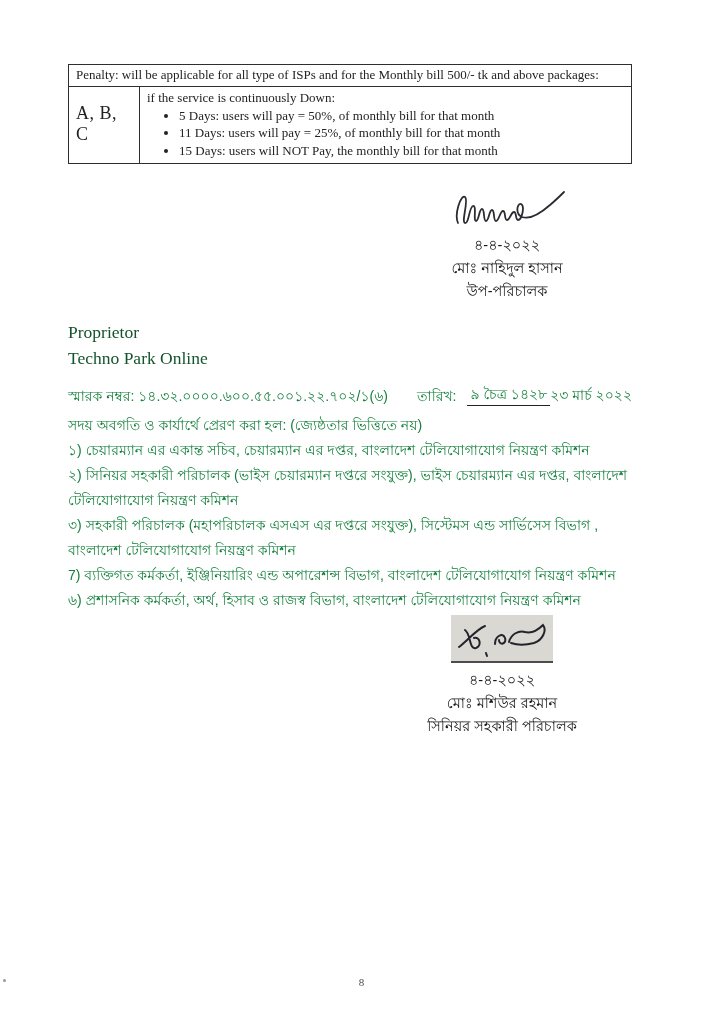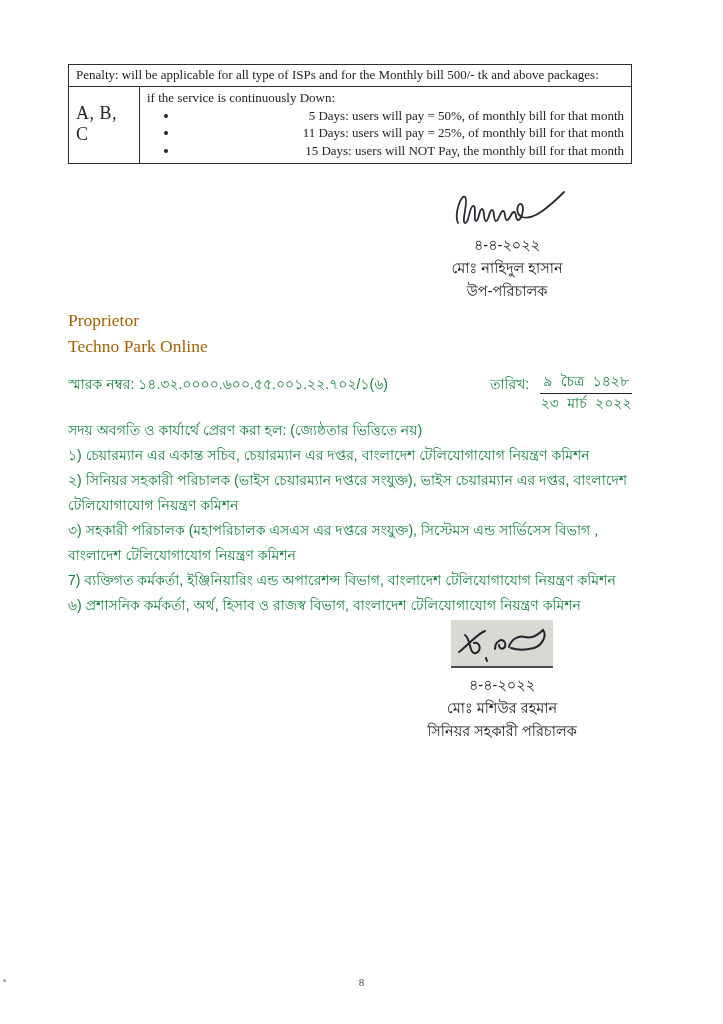--- a/index.html
+++ b/index.html
@@ -29,21 +29,21 @@
   }
   td.penalty-header{line-height:1.2;}
   td.grade-cell{
     width:56px;
     text-align:left;
     font-size:18px;
     letter-spacing:.5px;
   }
   td.conditions-cell{padding:2px 8px 4px;}
   .condition-line{line-height:1.32;}
-  ul.penalty-bullets{margin:1px 0 1px 32px;padding:0;text-align:right;}
+  ul.penalty-bullets{margin:1px 0 1px 32px;padding:0;}
   ul.penalty-bullets li{line-height:1.34;}
   
   .sig-block{
     width:240px;
     margin-left:auto;
     margin-right:5px;
     text-align:center;
     font-size:14.5px;
     line-height:23px;
     color:#161616;
@@ -53,37 +53,37 @@
   .sig-date{margin-top:6px;}
   .scan-box{
     width:102px;height:46px;
     margin:0 auto;
     background:#d9d8d3;
     border-bottom:2px solid #4c4c4c;
     display:flex;align-items:center;justify-content:center;
   }
   
   .sender{
-    margin-top:4px;
+    margin-top:16px;
     font-family:"Liberation Serif",serif;
     font-size:17.5px;
     line-height:26px;
-    color:#a16207;
+    color:#14532d;
   }
   
   .memo-row{
     display:flex;
     justify-content:space-between;
     align-items:flex-start;
     margin-top:14px;
     font-size:14px;
     color:#15803d;
   }
   .memo-date{display:flex;gap:11px;align-items:flex-start;}
-  .date-stack{display:inline-flex;flex-direction:column;text-align:center;line-height:19px;font-family:Liberation Mono, monospace;}
+  .date-stack{display:inline-flex;flex-direction:row;text-align:left;line-height:19px;}
   .date-top{border-bottom:1.2px solid #222;padding:0 3px 1px;}
   .date-bottom{padding-top:1px;}
   
   .dist{
     margin-top:4px;
     font-size:14px;
     line-height:25px;
     color:#15803d;
     width:100%;
   }

